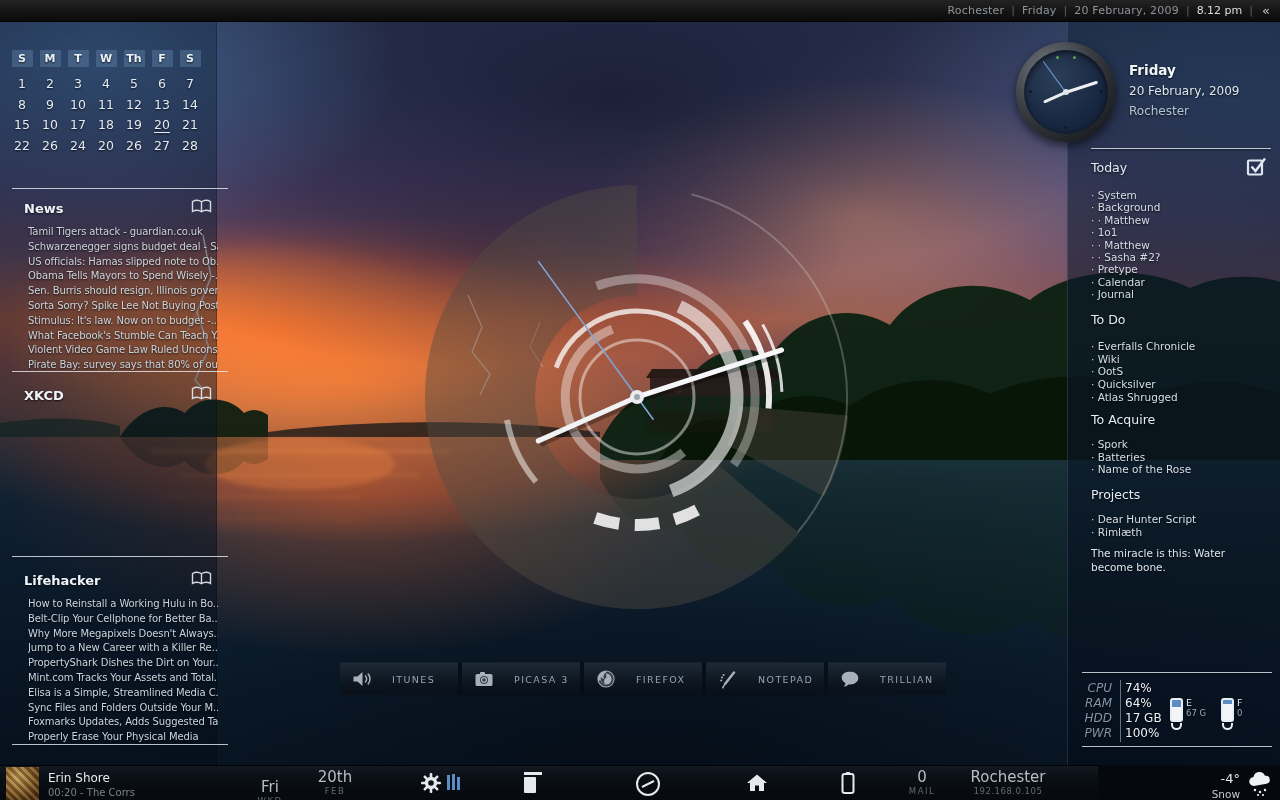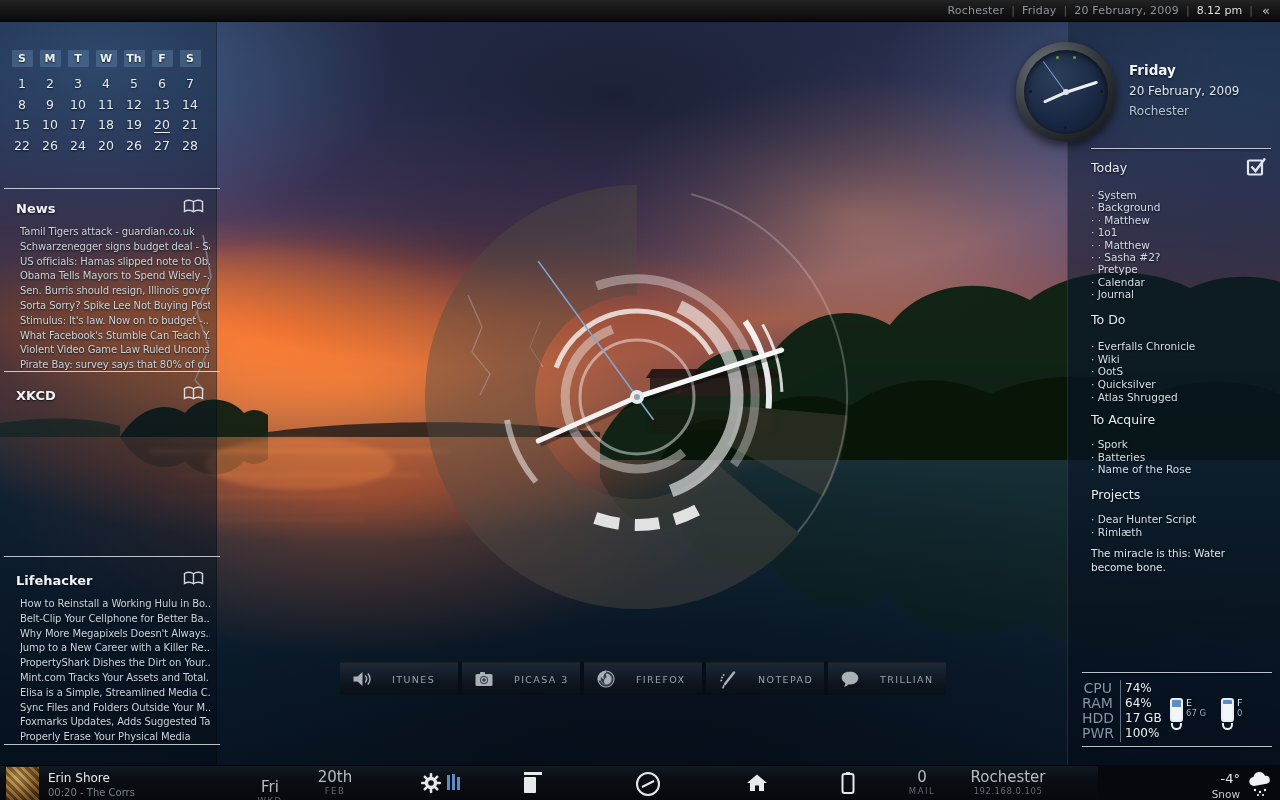--- a/index.html
+++ b/index.html
@@ -41,21 +41,21 @@
   .hsep{position:absolute;height:1px;background:rgba(236,242,248,.78);box-shadow:0 1px 2px rgba(0,0,0,.6);}
   
   .calendar{position:absolute;left:8px;top:28px;width:200px;}
   .cal-head{display:grid;grid-template-columns:repeat(7,28px);justify-items:center;}
   .cal-h{width:21px;height:17px;line-height:17px;text-align:center;font-size:11px;font-weight:bold;
     color:#eaf1f8;background:rgba(118,158,198,.30);border-radius:1px;}
   .cal-grid{display:grid;grid-template-columns:repeat(7,28px);justify-items:center;margin-top:7px;}
   .cal-d{height:20.5px;line-height:20.5px;font-size:12.5px;color:#e2eaf2;}
   .cal-d.today{text-decoration:underline;text-underline-offset:3px;}
   
-  .feed{position:absolute;left:4px;width:216px;box-sizing:border-box;padding:10px 10px 0 12px;
+  .feed{position:absolute;left:12px;width:216px;box-sizing:border-box;padding:10px 10px 0 12px;
     border-top:1px solid rgba(236,242,248,.78);}
   .feed-news{top:166px;height:183px;}
   .feed-xkcd{top:349px;height:185px;padding-top:14px;}
   .feed-lh{top:534px;height:189px;padding-top:14px;border-bottom:1px solid rgba(236,242,248,.78);}
   .feed-head{display:flex;align-items:center;justify-content:space-between;margin:0 6px 7px 0;}
   .feed-title{margin:0;font-size:13px;font-weight:bold;color:#f0f4f8;}
   .book-icon{opacity:.92;cursor:pointer;}
   .feed-list{list-style:none;margin:0;padding:0 0 0 4px;}
   .feed-item{font-size:10px;line-height:14.8px;color:#c9d4dd;white-space:nowrap;overflow:hidden;
     letter-spacing:-.1px;cursor:pointer;}
@@ -86,21 +86,21 @@
   .today-list{top:167px;}
   .todo-head{top:290px;}  .todo-list{top:318px;line-height:12.7px;}
   .acq-head{top:390px;}   .acq-list{top:416px;line-height:12.7px;}
   .proj-head{top:465px;}  .proj-list{top:491px;line-height:12.7px;}
   .quote{top:525px;width:178px;font-size:10.5px;line-height:13.5px;color:#dde6ee;}
   .sep-r1{top:126px;left:23px;width:180px;}
   .sep-r2{top:650px;left:14px;width:190px;}
   .sep-r3{top:724px;left:14px;width:190px;}
   .stats{top:658px;left:14px;width:92px;}
   .stat-row{display:flex;height:15.2px;align-items:center;}
-  .stat-label{width:30px;text-align:right;font-size:14px;color:#8296a8;}
+  .stat-label{width:30px;text-align:right;font-size:12px;color:#8296a8;font-style:italic;}
   .stat-value{margin-left:13px;font-size:12px;color:#ecf1f6;}
   .stats-divider{position:absolute;left:52px;top:658px;width:1px;height:62px;background:rgba(190,210,228,.5);}
   .drive{position:absolute;top:676px;width:50px;height:40px;}
   .drive.e{left:102px;} .drive.f{left:153px;}
   .gauge{width:9px;height:20px;border:2px solid #e8eef3;border-radius:3px;overflow:hidden;background:#f2f6f9;}
   .gauge .cap{width:100%;background:#5b8cc4;}
   .bulb{width:7px;height:5px;border:2px solid #e8eef3;border-top:none;border-radius:0 0 6px 6px;margin:1px 0 0 1px;}
   .dletter{position:absolute;left:16px;top:-1px;font-size:9.5px;color:#e2eaf1;}
   .dsize{position:absolute;left:16px;top:10px;font-size:8.5px;color:#9aa9b7;}
   

